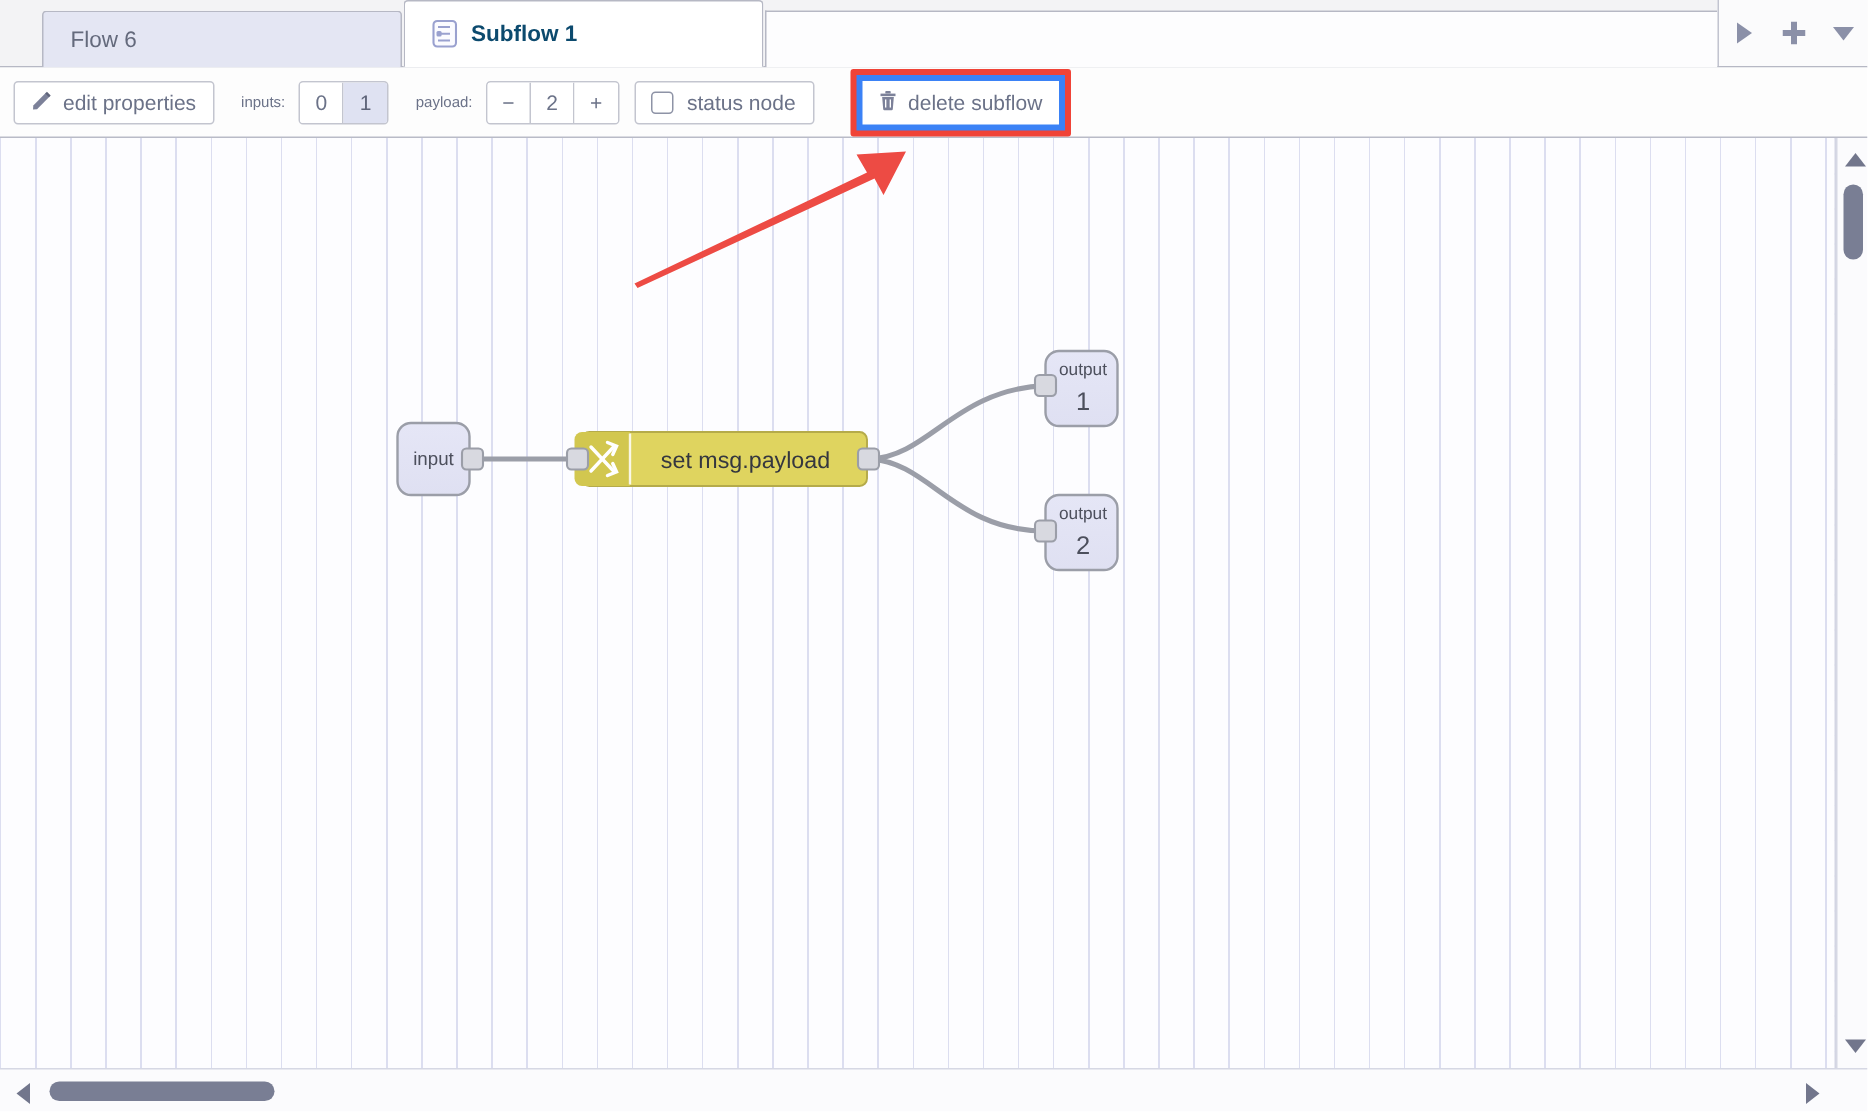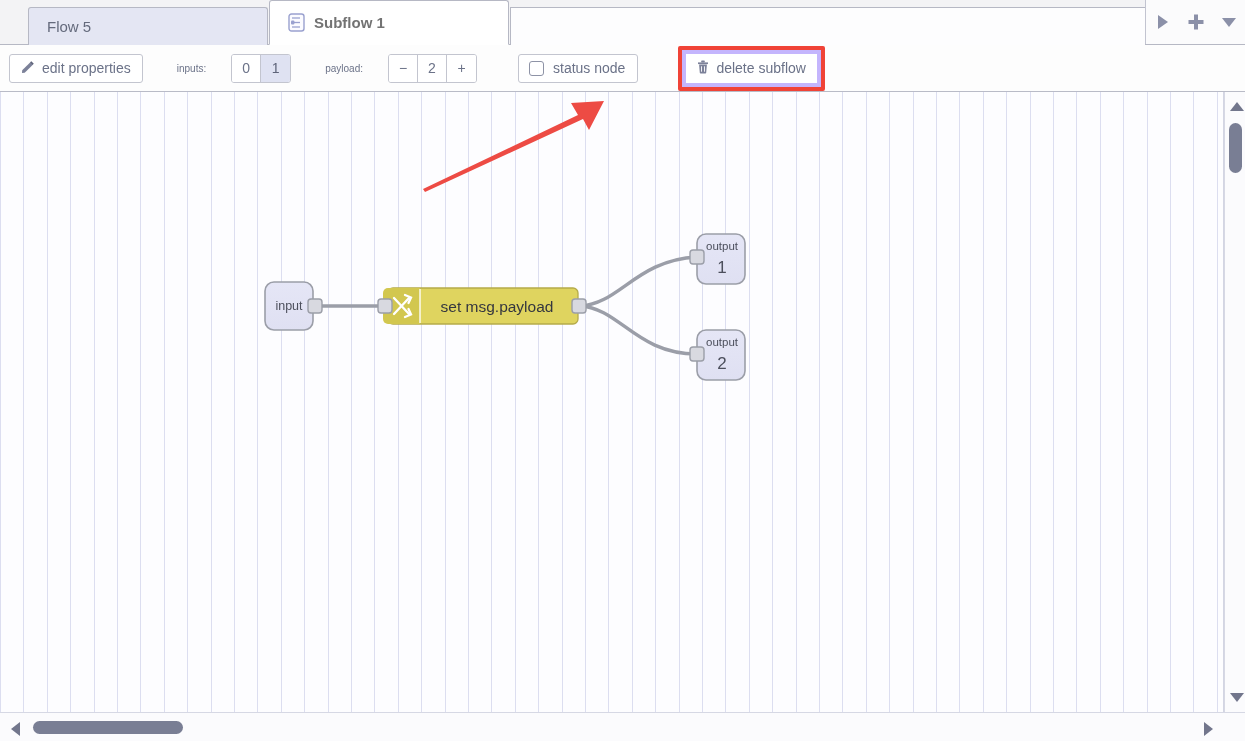--- a/index.html
+++ b/index.html
@@ -38,21 +38,21 @@
     border-top-right-radius: 3px;
     font-size: 15px;
     color: #5f6475;
     white-space: nowrap;
     background: #e3e5f2;
     margin-right: 1px;
   }
   .tab.inactive { width: 240px; background: #e4e6f3; color: #646a7c; }
   .tab.active {
     background: #ffffff;
-    color: #737373;
+    color: #0c4a6e;
     font-weight: bold;
     height: 45px;
     width: 240px;
     border-bottom: 1px solid #ffffff;
     z-index: 4;
   }
   .tab-filler {
     flex: 1 1 auto;
     height: 38px;
     border: 1px solid #b6b8c4;
@@ -76,21 +76,21 @@
   }
 
   
   .toolbar {
     position: absolute; left: 0; top: 45px;
     width: 1245px; height: 47px;
     background: #fdfdfd;
     border-bottom: 1px solid #b9bbc7;
     display: flex; align-items: center;
     padding-left: 9px;
-    gap: 16px;
+    gap: 0;
   }
   .tb-btn {
     height: 29px;
     display: inline-flex; align-items: center; gap: 7px;
     padding: 0 11px;
     border: 1px solid #c3c5cf;
     border-radius: 3px;
     background: #ffffff;
     color: #6b7288;
     font-size: 14px;
@@ -121,38 +121,38 @@
   }
   .seg-cell:last-child { border-right: none; }
   .seg-cell.selected { background: #dfe2f2; color: #5e6479; }
   .seg-cell.readonly { cursor: default; }
   .chk-wrap {
     height: 29px;
     display: inline-flex; align-items: center; gap: 9px;
     padding: 0 12px 0 10px;
     border: 1px solid #c3c5cf; border-radius: 3px;
     background: #fff; cursor: pointer;
-    margin-left: 25px;
+    margin-left: 10px;
   }
   .chkbox {
     width: 15px; height: 15px;
     border: 1.6px solid #8e93a6;
     border-radius: 3px;
     background: #fff;
     flex: 0 0 auto;
   }
   .chk-label { font-size: 14px; color: #6b7288; white-space: nowrap; }
 
   .delete-wrap {
     position: relative;
     margin-left: 24px;
     padding: 4px;
     border: 4px solid #f04337;
     border-radius: 2px;
-    background: #c4b5fd;
+    background: #3b82f6;
     display: inline-flex;
   }
   .delete-btn {
     height: 29px;
     display: inline-flex; align-items: center; gap: 7px;
     padding: 0 11px;
     background: #ffffff;
     color: #6b7288;
     font-size: 14px;
     border: none;
@@ -211,21 +211,21 @@
 </style>
 </head>
 <body>
 
 <div id="app">
 
   <div class="tabbar">
     <div class="tabs-strip">
 
       <div class="tab inactive">
-        <span>Flow 5</span>
+        <span>Flow 6</span>
       </div>
 
       <div class="tab active">
         <span>
           <svg class="subflow-icon" viewBox="0 0 17 19" xmlns="http://www.w3.org/2000/svg">
             <rect x="1" y="1" width="15" height="17" rx="2.5" fill="#fbfbff" stroke="#9aa1cf" stroke-width="1.4"></rect>
             <line x1="4" y1="5" x2="12" y2="5" stroke="#9aa1cf" stroke-width="1.3"></line>
             <line x1="4" y1="9.5" x2="12" y2="9.5" stroke="#9aa1cf" stroke-width="1.3"></line>
             <line x1="4" y1="14" x2="12" y2="14" stroke="#9aa1cf" stroke-width="1.3"></line>
             <rect x="3" y="7.6" width="3.4" height="3.8" rx="1" fill="#9aa1cf"></rect>

